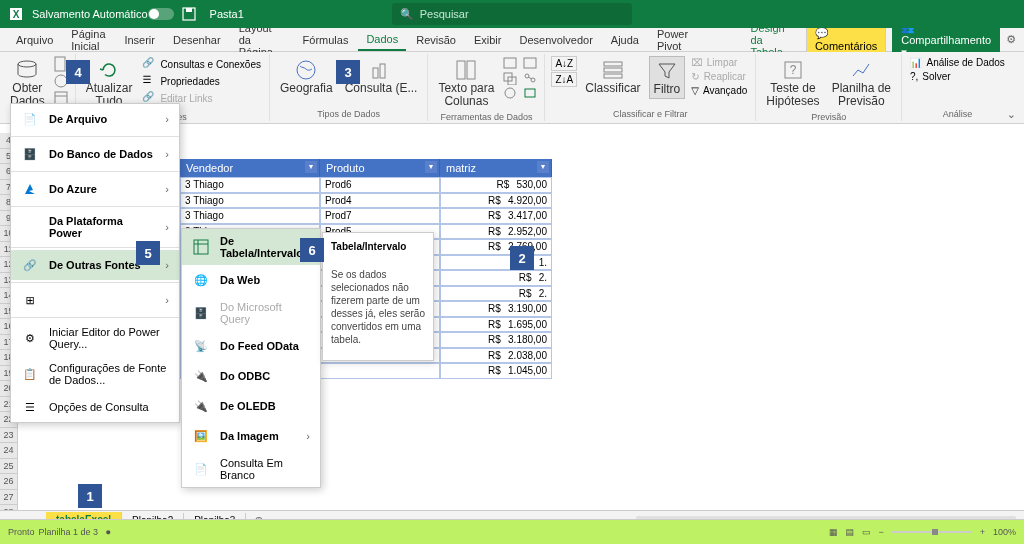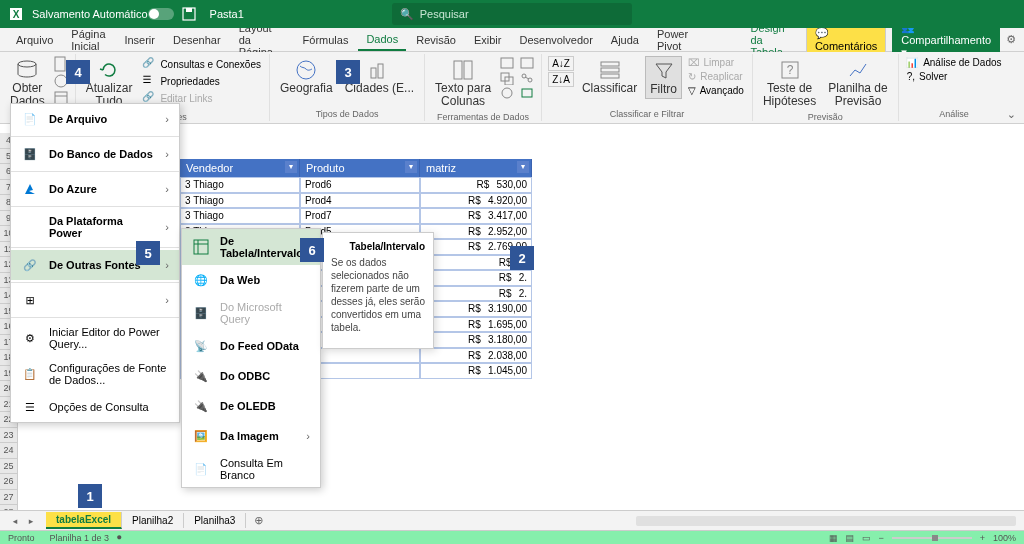--- a/index.html
+++ b/index.html
@@ -42,48 +42,48 @@
 .dropdown-item { display: flex; align-items: center; padding: 6px 10px; gap: 10px; cursor: pointer; font-size: 11px; }
 .dropdown-item .icon { width: 18px; height: 18px; display: flex; align-items: center; justify-content: center; flex-shrink: 0; }
 .dropdown-item .arrow { margin-left: auto; color: #666; }
 .dropdown-sep { height: 1px; background: #e0e0e0; margin: 2px 0; }
 .dropdown-item.highlighted { background: #d4e6d4; }
 .dropdown-item.disabled { color: #aaa; }
 
 .menu1 { top: 103px; left: 10px; width: 170px; }
 .menu2 { top: 228px; left: 181px; width: 140px; }
 .tooltip { position: absolute; top: 232px; left: 322px; width: 112px; background: white; border: 1px solid #ccc; box-shadow: 2px 2px 8px rgba(0,0,0,0.15); padding: 8px; font-size: 10px; z-index: 101; }
-.tooltip .tt-title { font-weight: bold; margin-bottom: 4px; text-align: right; }
+.tooltip .tt-title { font-weight: bold; margin-bottom: 16px; }
 .tooltip .tt-body { color: #444; line-height: 1.3; margin-bottom: 6px; }
 
 
 .grid-area { position: relative; background: white; height: 395px; }
 .row-headers { position: absolute; left: 0; top: 9px; width: 18px; }
 .row-header { height: 15.5px; background: #e8e8e8; border-bottom: 1px solid #ccc; border-right: 1px solid #ccc; font-size: 9px; text-align: center; color: #555; line-height: 15.5px; }
 .table-data { position: absolute; left: 180px; top: 35px; }
 .table-header { display: flex; }
 .table-header .th { background: #4472c4; color: white; padding: 2px 6px; font-size: 11px; border-right: 1px solid #3a62b0; position: relative; height: 18px; line-height: 14px; }
 .table-header .th .dd { position: absolute; right: 2px; top: 2px; width: 12px; height: 12px; background: #5a80cc; display: flex; align-items: center; justify-content: center; font-size: 8px; }
 .table-row { display: flex; }
 .table-row .td { border: 1px solid #b4c6e7; padding: 0 4px; font-size: 10px; background: white; height: 15.5px; line-height: 14px; }
-.col-vend { width: 120px; }
+.col-vend { width: 140px; }
 .col-prod { width: 120px; }
 .col-val { width: 112px; text-align: right; }
 .col-cur { width: 20px; display: inline-block; text-align: left; }
 
 
 .sheet-tabs { position: absolute; bottom: 14px; left: 0; right: 0; height: 20px; background: #f3f3f3; border-top: 1px solid #ccc; display: flex; align-items: center; padding: 0 8px; }
 .sheet-tabs .nav { display: flex; gap: 2px; margin-right: 8px; }
 .sheet-tabs .nav span { width: 14px; text-align: center; cursor: pointer; color: #666; font-size: 9px; }
 .sheet-tab { padding: 2px 10px; font-size: 10px; cursor: pointer; border-right: 1px solid #ccc; }
 .sheet-tab.active { background: #fde047; border-bottom: 2px solid #107c41; color: #107c41; font-weight: 600; }
 .sheet-tabs .scroll { margin-left: auto; width: 380px; height: 10px; background: #e0e0e0; border-radius: 2px; position: relative; }
 
 
-.statusbar { position: absolute; bottom: 0; height: 14px; left: 0; right: 0; background: #86efac; border-top: 1px solid #ccc; display: flex; align-items: center; padding: 1px 8px; font-size: 9px; color: #555; }
+.statusbar { position: absolute; bottom: 0; height: 14px; left: 0; right: 0; background: #bef264; border-top: 1px solid #ccc; display: flex; align-items: center; padding: 12px 8px; font-size: 9px; color: #555; }
 .statusbar .right { margin-left: auto; display: flex; align-items: center; gap: 8px; }
 .statusbar .slider { width: 80px; height: 2px; background: #ccc; position: relative; }
 .statusbar .slider::after { content:''; position: absolute; width: 6px; height: 6px; background: #888; top: -2px; left: 50%; }
 
 
 .ann { position: absolute; width: 24px; height: 24px; background: #2f5597; color: white; font-size: 13px; font-weight: bold; display: flex; align-items: center; justify-content: center; z-index: 200; }
 
 svg { display: block; }
 </style>
 </head>
@@ -209,21 +209,21 @@
           </div>
           <div class="lbl">Geografia</div>
         </div>
       <div class="ribbon-btn">
           <div class="icon">
             <svg width="24" height="24">
               <rect x="4" y="10" width="5" height="10" fill="none" stroke="#888"></rect>
               <rect x="11" y="6" width="5" height="14" fill="none" stroke="#888"></rect>
             </svg>
           </div>
-          <div class="lbl">Cidades (E...</div>
+          <div class="lbl">Consulta (E...</div>
         </div>
     </div>
     <div class="group-label">Tipos de Dados</div>
   </div>
   <div class="ribbon-group">
     <div class="group-content">
       <div class="ribbon-btn">
           <div class="icon">
             <svg width="24" height="24">
               <rect x="3" y="3" width="8" height="18" fill="none" stroke="#888"></rect>
@@ -570,21 +570,21 @@
   </div>
   <div class="sheet-tab active">tabelaExcel</div>
   <div class="sheet-tab">Planilha2</div>
   <div class="sheet-tab">Planilha3</div>
   <span style="padding:0 8px;color:#666">⊕</span>
   <div class="scroll"></div>
 </div>
 
 <div class="statusbar">
   <span>Pronto</span>
-  <span style="margin-left:15px">Planilha 1 de 3</span>
+  <span style="margin-left:4px">Planilha 1 de 3</span>
   <span style="margin-left:8px">⏺</span>
   <div class="right">
     <span>▦</span>
     <span>▤</span>
     <span>▭</span>
     <span>−</span>
     <div class="slider"></div>
     <span>+</span>
     <span>100%</span>
   </div>

